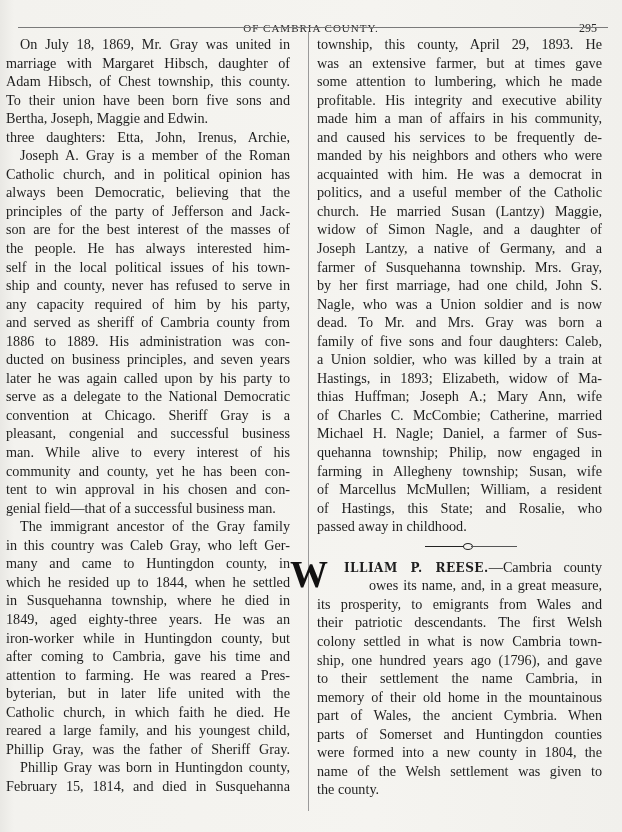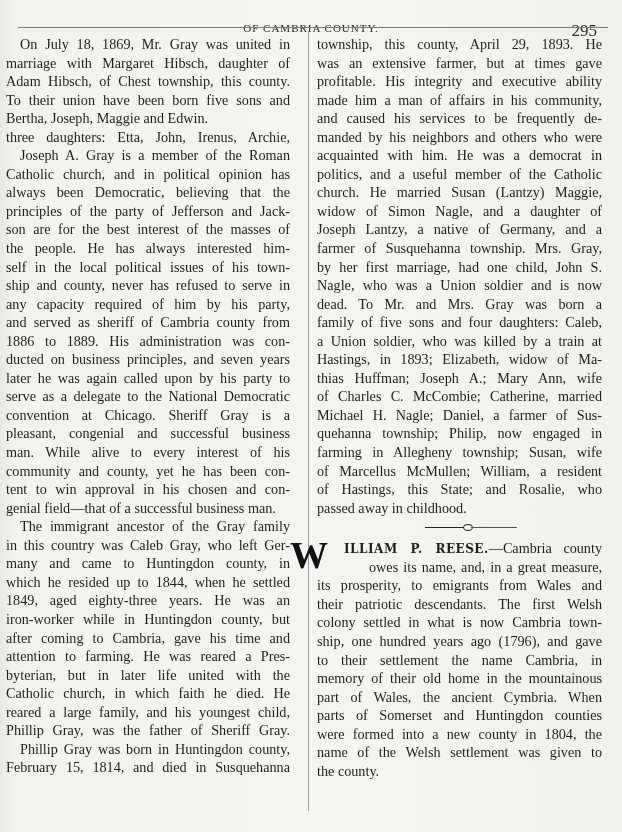--- a/index.html
+++ b/index.html
@@ -17,21 +17,21 @@
   .running-head {
     position: absolute; top: 21px; left: 0; width: 613px; height: 14px;
   }
   .running-title {
     position: absolute; left: 0; width: 622px; text-align: center;
     font-family: "Liberation Serif", serif; font-size: 11px; letter-spacing: 1px;
     top: 1px; color: #2a2a2a;
   }
   .page-number {
     position: absolute; right: 16px; top: 0px;
-    font-family: "Liberation Serif", serif; font-size: 17px; color: #2a2a2a;
+    font-family: "Liberation Serif", serif; font-size: 12px; color: #2a2a2a;
   }
   .head-rule {
     position: absolute; top: 27px; left: 18px; width: 590px; height: 1px; background: #7a7a7a;
   }
   .col-rule {
     position: absolute; left: 308px; top: 31px; width: 1px; height: 780px; background: #9a9a9a;
   }
   .column {
     position: absolute; top: 35px;
     font-family: "Liberation Serif", serif; font-size: 14.2px; line-height: 18.55px;
@@ -101,36 +101,38 @@
       <span class="line">convention at Chicago. Sheriff Gray is a</span>
       <span class="line">pleasant, congenial and successful business</span>
       <span class="line">man. While alive to every interest of his</span>
       <span class="line">community and county, yet he has been con-</span>
       <span class="line">tent to win approval in his chosen and con-</span>
       <span class="line last">genial field—that of a successful business man.</span>
       <span class="line indent">The immigrant ancestor of the Gray family</span>
       <span class="line">in this country was Caleb Gray, who left Ger-</span>
       <span class="line">many and came to Huntingdon county, in</span>
       <span class="line">which he resided up to 1844, when he settled</span>
+      <span class="line">in Susquehanna township, where he died in</span>
       <span class="line">1849, aged eighty-three years. He was an</span>
       <span class="line">iron-worker while in Huntingdon county, but</span>
       <span class="line">after coming to Cambria, gave his time and</span>
       <span class="line">attention to farming. He was reared a Pres-</span>
       <span class="line">byterian, but in later life united with the</span>
       <span class="line">Catholic church, in which faith he died. He</span>
       <span class="line">reared a large family, and his youngest child,</span>
       <span class="line">Phillip Gray, was the father of Sheriff Gray.</span>
       <span class="line indent">Phillip Gray was born in Huntingdon county,</span>
       <span class="line">February 15, 1814, and died in Susquehanna</span>
     </div>
 
   <div class="column col-right">
     <div id="right-col-top">
         <span class="line">township, this county, April 29, 1893. He</span>
         <span class="line">was an extensive farmer, but at times gave</span>
+        <span class="line">some attention to lumbering, which he made</span>
         <span class="line">profitable. His integrity and executive ability</span>
         <span class="line">made him a man of affairs in his community,</span>
         <span class="line">and caused his services to be frequently de-</span>
         <span class="line">manded by his neighbors and others who were</span>
         <span class="line">acquainted with him. He was a democrat in</span>
         <span class="line">politics, and a useful member of the Catholic</span>
         <span class="line">church. He married Susan (Lantzy) Maggie,</span>
         <span class="line">widow of Simon Nagle, and a daughter of</span>
         <span class="line">Joseph Lantzy, a native of Germany, and a</span>
         <span class="line">farmer of Susquehanna township. Mrs. Gray,</span>

